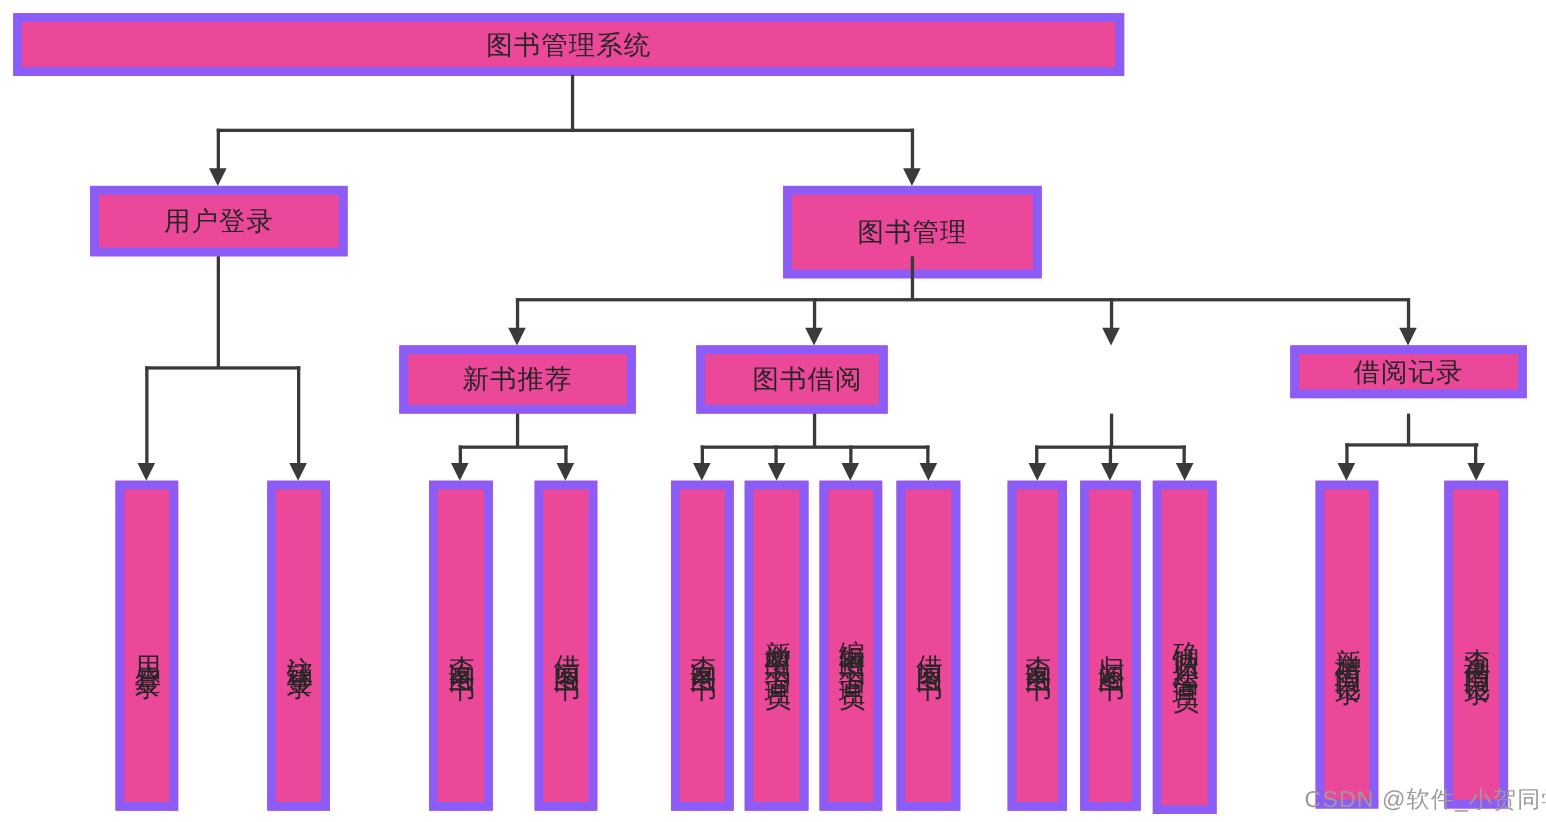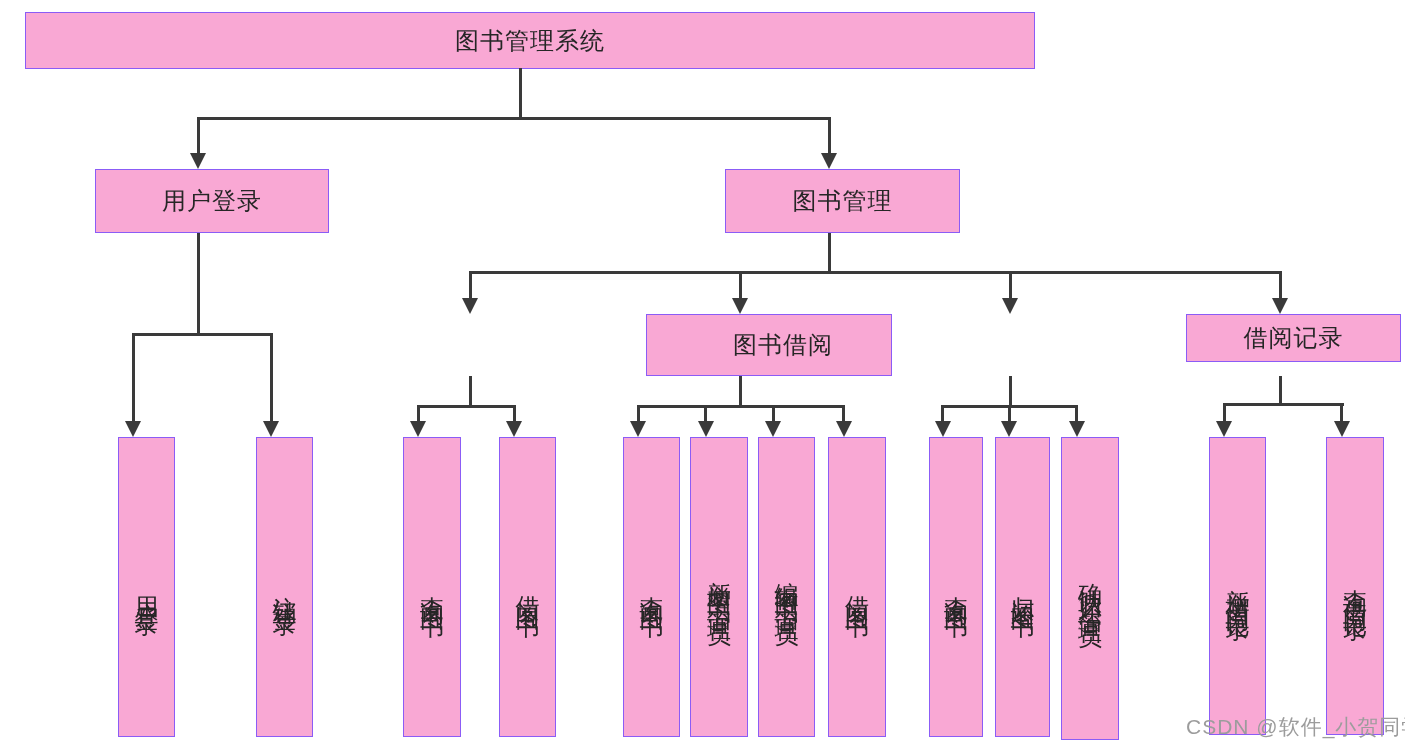--- a/index.html
+++ b/index.html
@@ -1,20 +1,20 @@
 <!DOCTYPE html>
 <html><head>
 <meta charset="utf-8">
 <style>
   html,body{margin:0;padding:0;background:#ffffff;}
   body{font-family:"Liberation Sans","DejaVu Sans",sans-serif;}
   .canvas{position:relative;width:1405px;height:747px;background:#ffffff;overflow:hidden;}
   
-  .node{position:absolute;background:#f9a8d4;border:1px solid #8b5cf6;box-sizing:border-box;
-        display:flex;align-items:center;justify-content:center;color:#262626;margin-left:13px;}
+  .node{position:absolute;background:#ec4899;border:8px solid #8b5cf6;box-sizing:border-box;
+        display:flex;align-items:center;justify-content:center;color:#262626;}
   .node.hbox{font-size:24px;letter-spacing:1px;}
   .node.vbox{writing-mode:vertical-rl;text-orientation:mixed;font-size:24px;letter-spacing:6px;
              line-height:1;padding-top:4px;}
   
   .vl{position:absolute;width:3px;background:#3a3a3a;}
   .hl{position:absolute;height:3px;background:#3a3a3a;}
   
   .ah{position:absolute;width:0;height:0;border-left:8px solid transparent;
       border-right:8px solid transparent;border-top:16px solid #3a3a3a;}
   .watermark{position:absolute;left:1186px;top:713px;font-size:21px;color:#9c9c9c;
@@ -26,26 +26,29 @@
 <div class="canvas">
 
   <div class="node hbox" style="left:12px;top:12px;width:1010px;height:57px;">
     <span>图书管理系统</span>
   </div>
 
   <div class="node hbox" style="left:82px;top:169px;width:234px;height:64px;">
     <span>用户登录</span>
   </div>
 
-  <div class="node hbox" style="left:712px;top:169px;width:235px;height:64px;">
+  <div class="node hbox" style="left:712px;top:169px;width:235px;height:84px;">
     <span>图书管理</span>
   </div>
 
+  <div class="node hbox" style="left:363px;top:314px;width:215px;height:62px;">
+    <span>新书推荐</span>
+  </div>
 
-  <div class="node hbox" style="left:633px;top:314px;width:246px;height:62px;padding-left:28px;">
+  <div class="node hbox" style="left:633px;top:314px;width:174px;height:62px;padding-left:28px;">
     <span>图书借阅</span>
   </div>
 
 
   <div class="node hbox" style="left:1173px;top:314px;width:215px;height:48px;">
     <span>借阅记录</span>
   </div>
 
   <div class="node vbox" style="left:105px;top:437px;width:57px;height:300px;">
     <span>用户登录</span>

